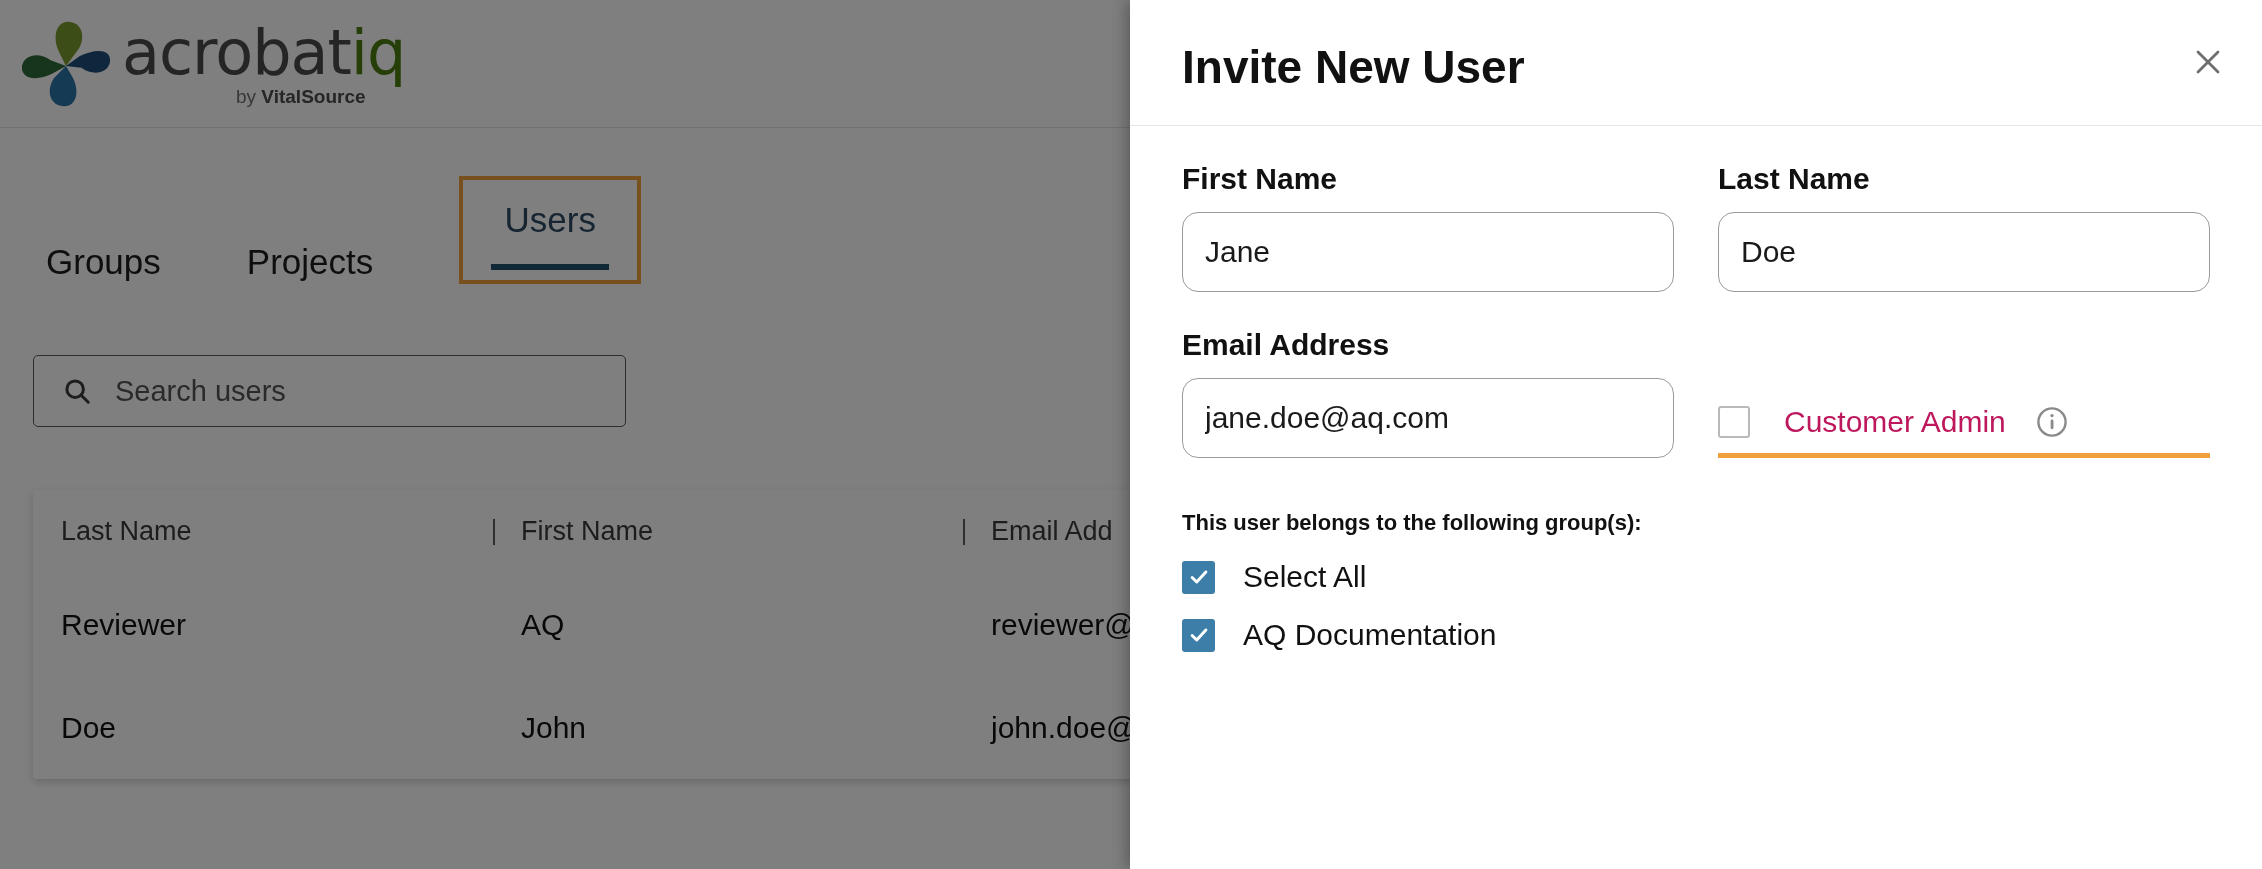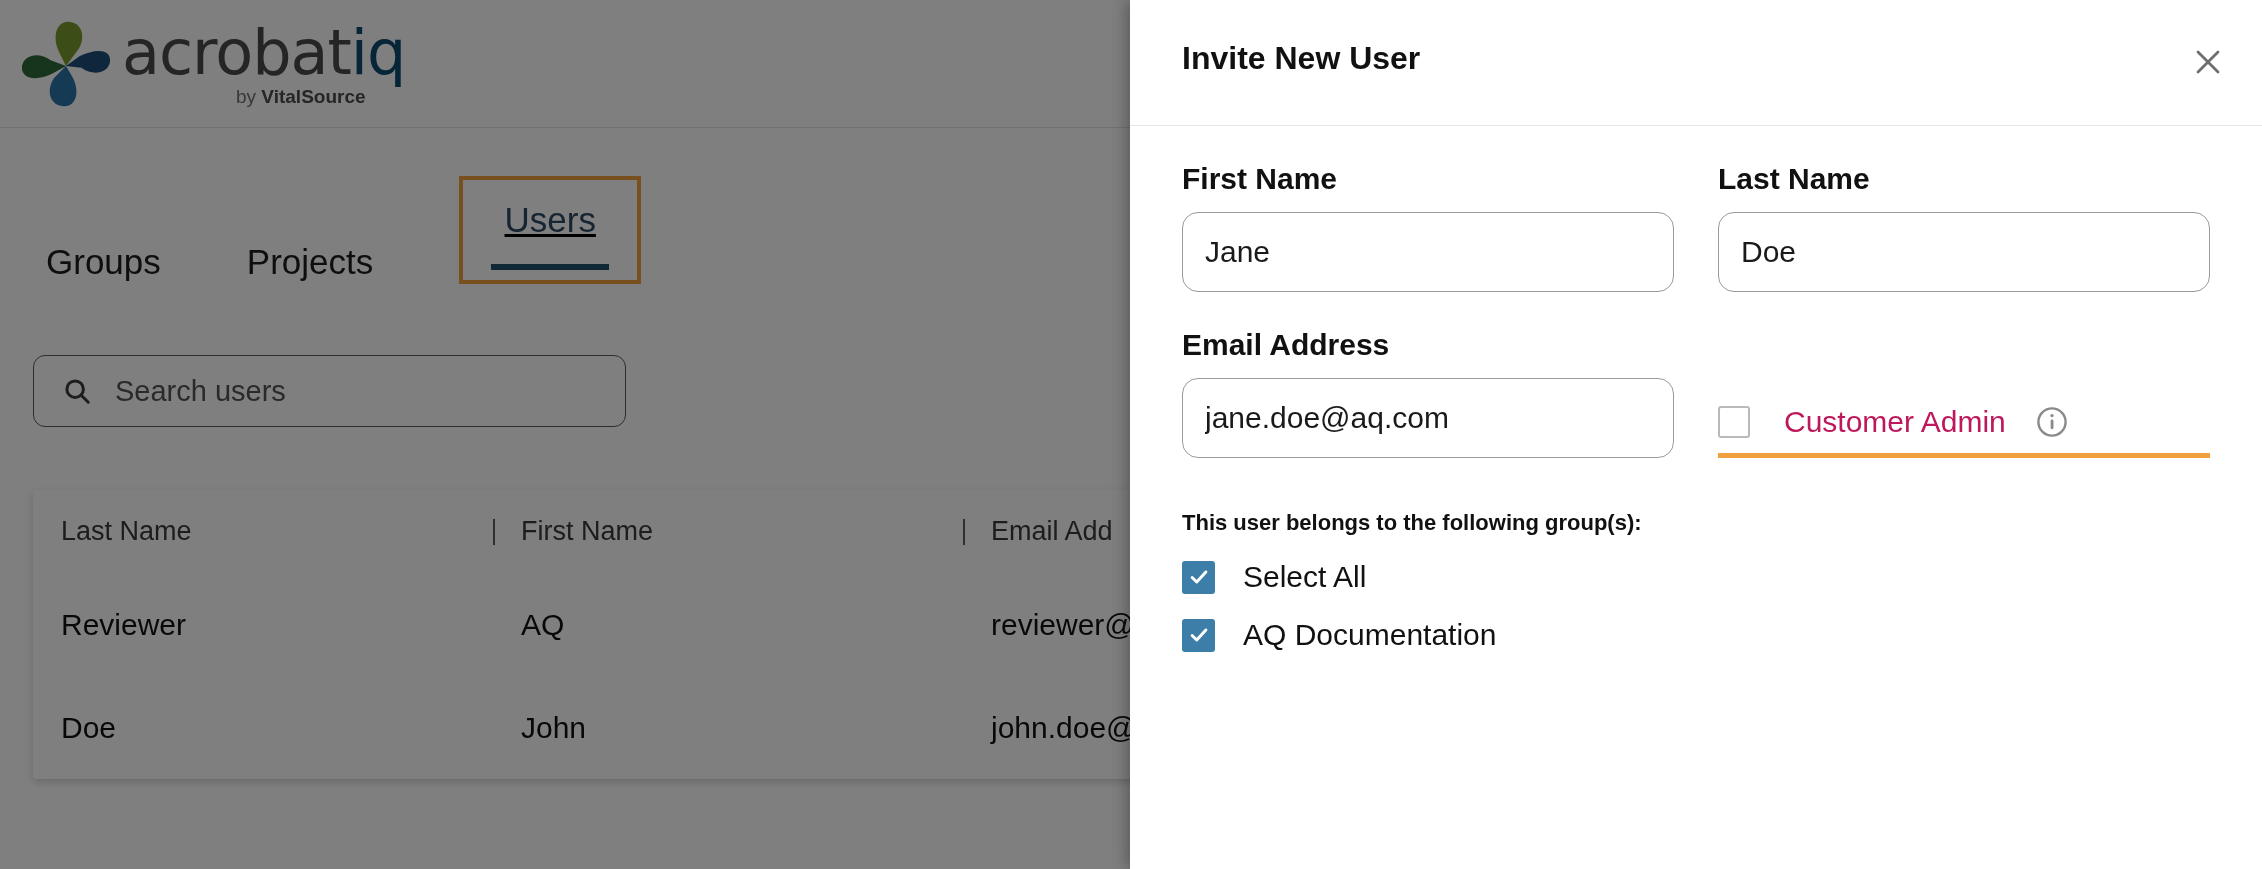--- a/index.html
+++ b/index.html
@@ -37,21 +37,21 @@
     left: 18px; top: 10px;
     width: 360px; height: 105px;
   }
   .logo-mark { position:absolute; left:0; top:8px; width: 96px; height: 92px; }
   .logo-text {
     position: absolute; left: 104px; top: 6px;
     font-size: 62px; letter-spacing: -1px;
     color: #4b4b4b; font-weight: 400;
     font-family: "DejaVu Sans", sans-serif;
   }
-  .logo-text .iq { color: #0c4a6e; }
+  .logo-text .iq { color: #4d7c0f; }
   .logo-sub {
     position: absolute; left: 218px; top: 76px;
     font-size: 19px; color: #6f6f6f; font-weight: 400; text-align: center;
   }
   .logo-sub b { color: #4b4b4b; font-weight: 700; }
 
   
   .tabs {
     position: absolute;
     left: 46px; top: 176px;
@@ -65,34 +65,34 @@
     font-family: "Liberation Sans", sans-serif;
   }
   .tab.active {
     color: #2c4a63;
   }
   .tab-box {
     position: relative;
     border: 4px solid #f0a03c;
     padding: 18px 28px 10px 28px;
     margin-right: 0;
-    display: flex; flex-direction: column; align-items: center; text-decoration: underline;
+    display: flex; flex-direction: column; align-items: center;
   }
   .tab-underline {
     width: 118px; height: 6px; background: #23506e;
     margin-top: 22px;
   }
 
   
   .search-box {
     position: absolute;
     left: 33px; top: 355px;
     width: 593px; height: 72px;
     border: 1.5px solid #5a5a5a;
-    border-radius: 12px;
+    border-radius: 5px;
     display: flex; align-items: center;
     background: transparent;
   }
   .search-icon { margin-left: 28px; width: 30px; height: 30px; flex: none; }
   .search-placeholder {
     margin-left: 23px; font-size: 29px; color: #555;
   }
 
   
   .table-card {
@@ -138,21 +138,21 @@
     z-index: 10;
     box-shadow: -4px 0 14px rgba(0,0,0,0.28);
   }
   .drawer-head {
     position: relative;
     height: 126px;
     border-bottom: 1px solid #e6e6e6;
   }
   .drawer-title {
     position: absolute; left: 52px; top: 40px;
-    font-size: 32px; font-weight: 700; color: #111;
+    font-size: 46px; font-weight: 700; color: #111;
   }
   .close-btn {
     position: absolute; right: 32px; top: 40px;
     width: 44px; height: 44px;
     display: flex; align-items: center; justify-content: center;
     cursor: pointer; background: none; border: none;
   }
 
   .drawer-body { position: relative; padding: 0 52px; }
 

